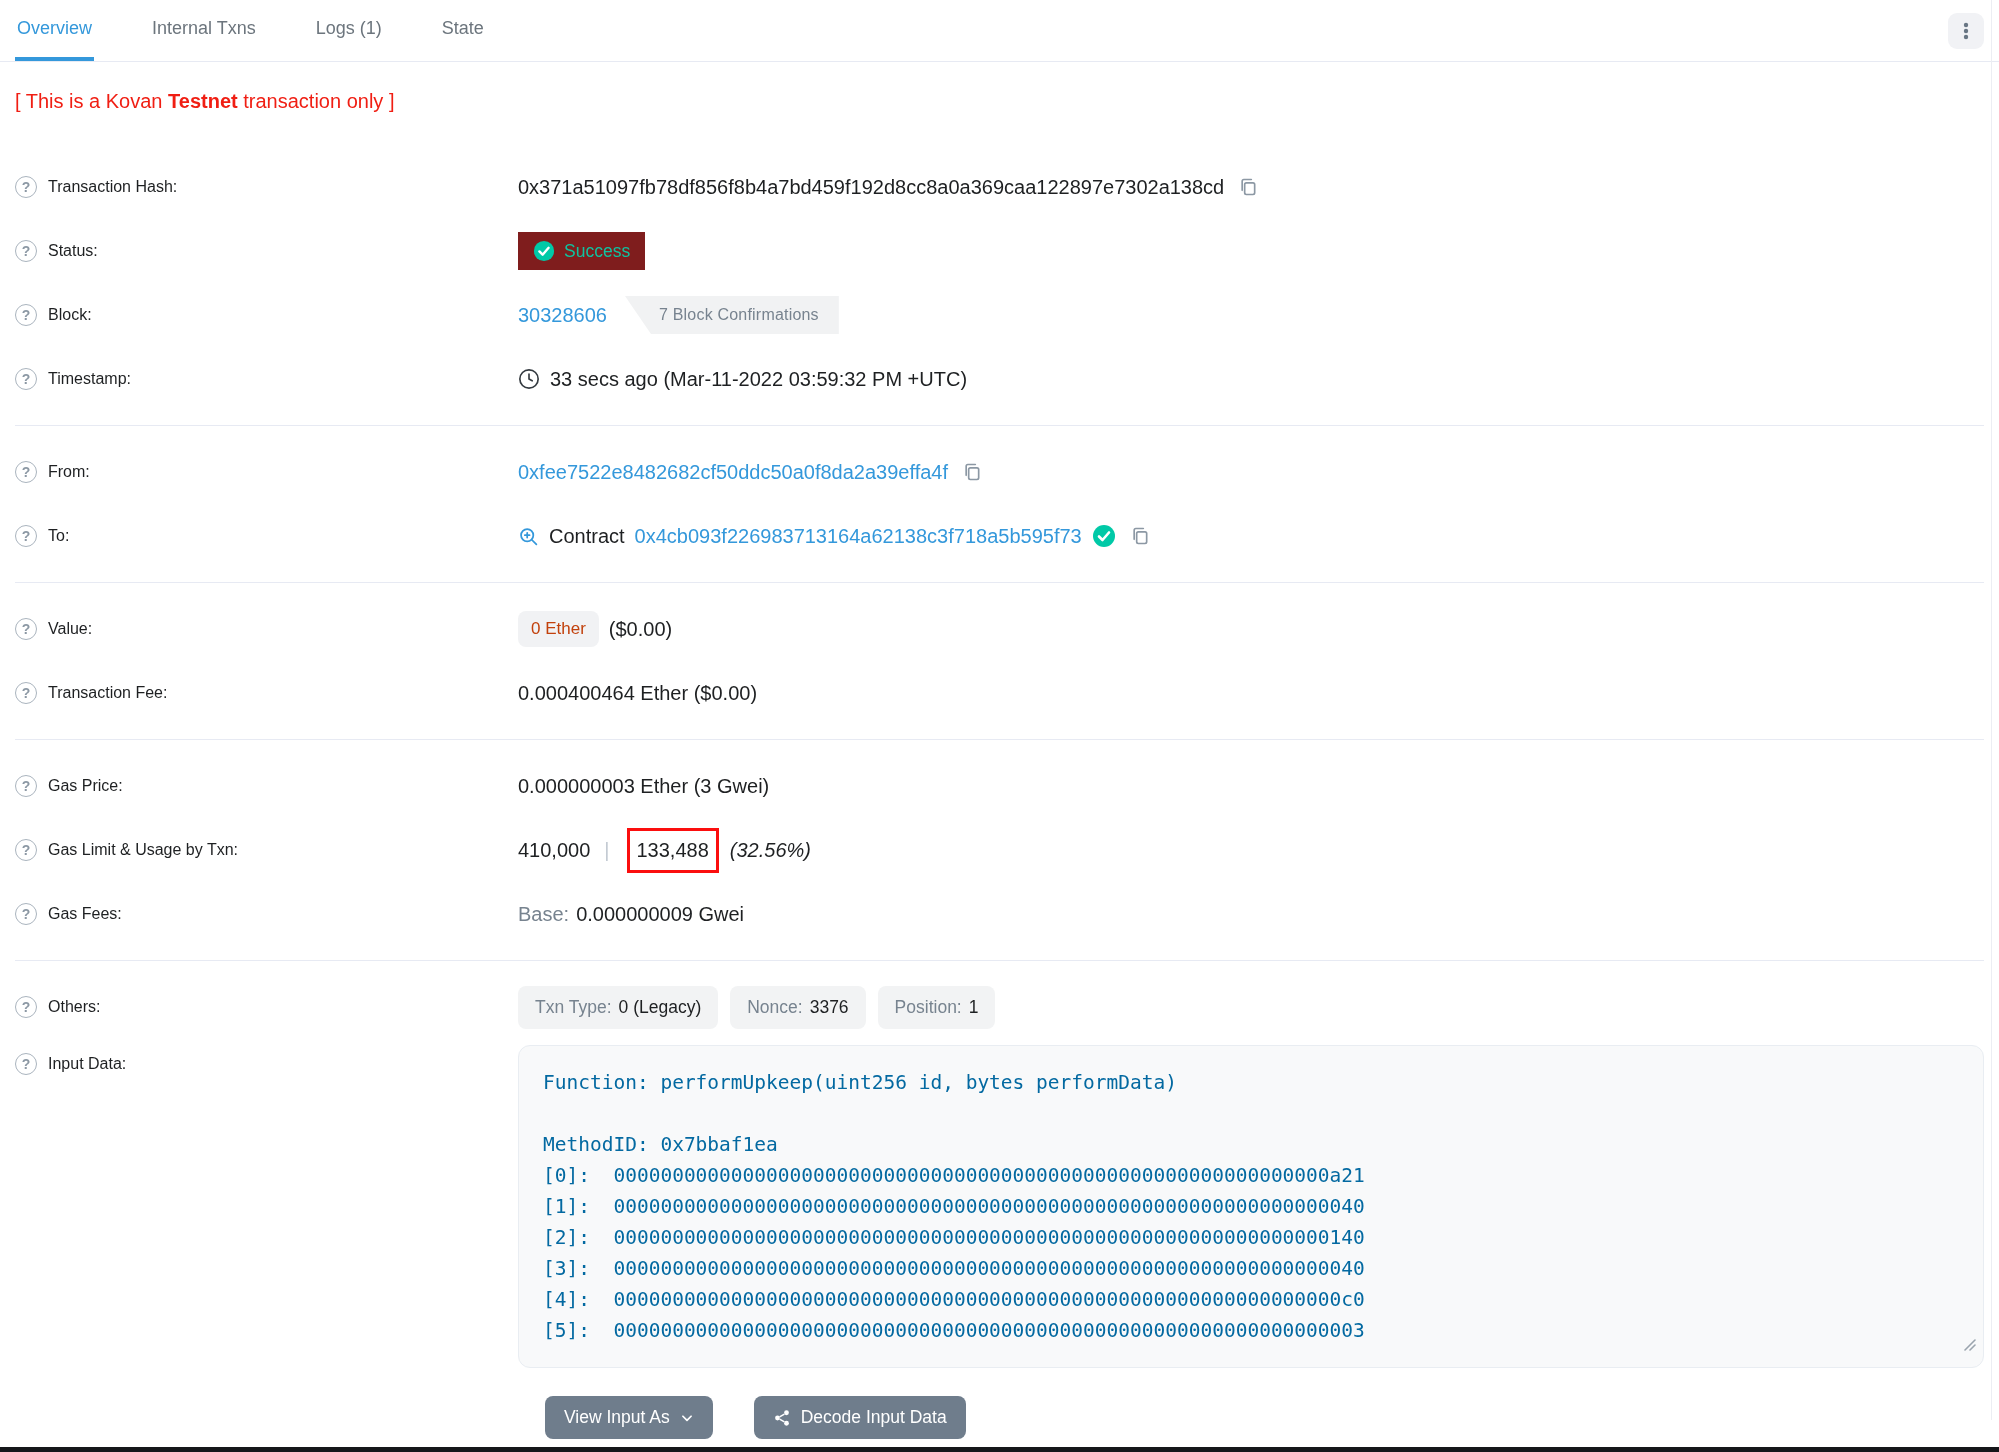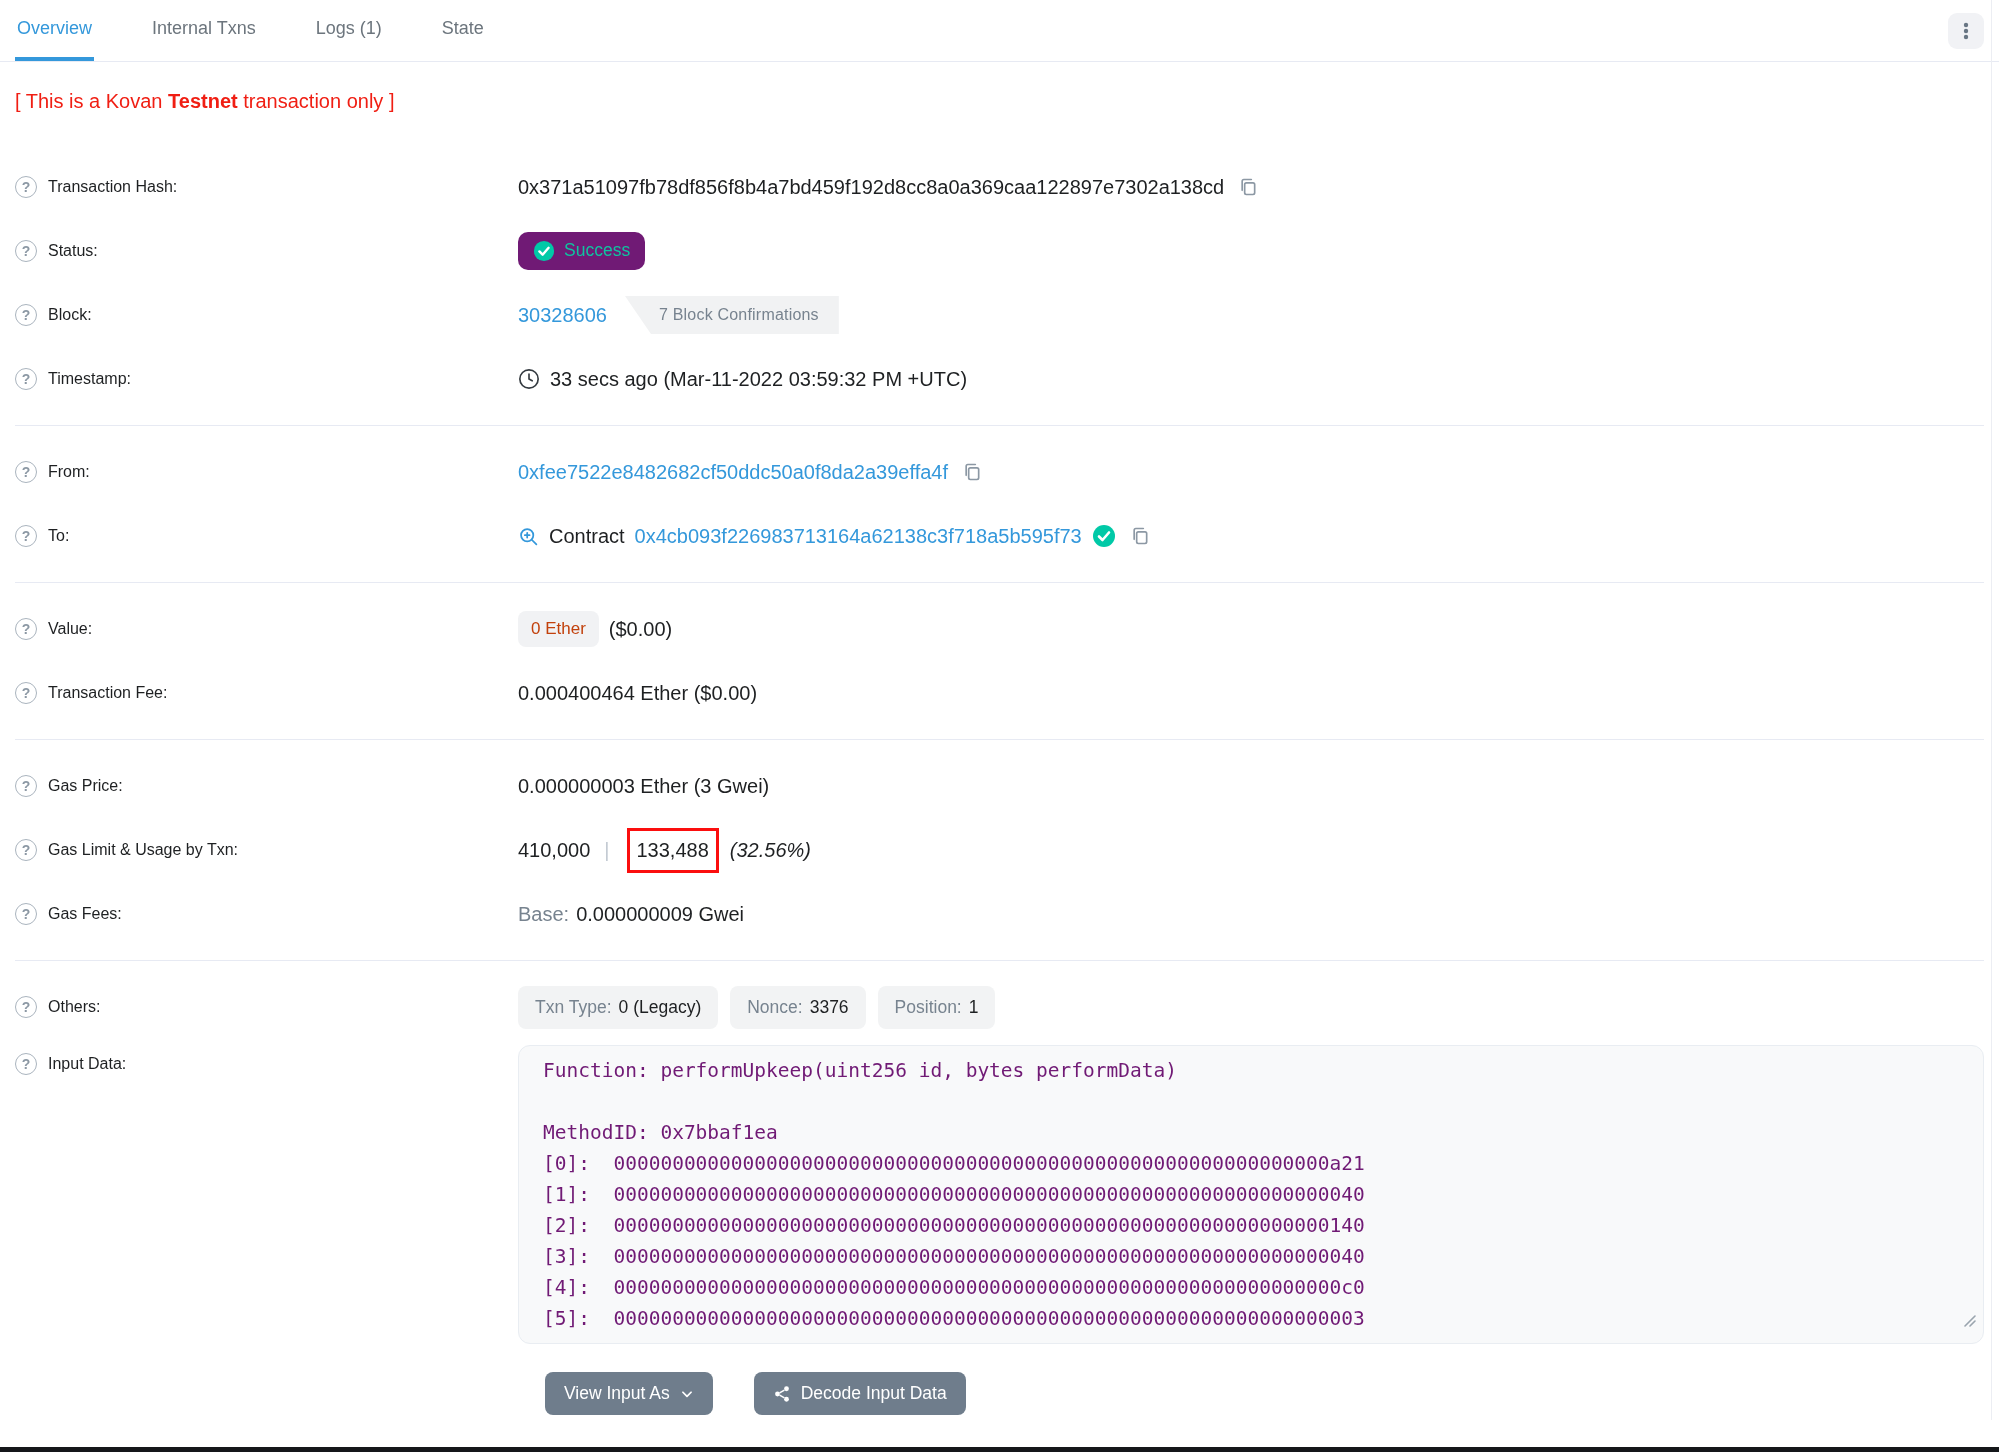--- a/index.html
+++ b/index.html
@@ -26,35 +26,35 @@
   .value { flex:1; min-width:0; display:flex; align-items:center; gap:10px; font-size:20px; color:#1e2022; }
   .value--col { flex-direction:column; align-items:flex-start; }
 
   .q-icon { width:22px; height:22px; flex:none; border:1.5px solid #aab4be; border-radius:50%; color:#8c98a4; font-size:14px; font-weight:700; display:flex; align-items:center; justify-content:center; }
   .q-icon::before { content:"?"; }
 
   .link { color:#3498db; cursor:pointer; }
   .icon { display:inline-flex; flex:none; }
   .copy-icon { color:#8c98a4; cursor:pointer; display:inline-flex; margin-left:4px; }
 
-  .badge-success { display:inline-flex; align-items:flex-start; gap:9px; background:#701a75; color:#0fc3a0; font-size:17.5px; font-weight:400; padding:8px 15px; border-radius:10px; }
+  .badge-success { display:inline-flex; align-items:center; gap:9px; background:#7f1d1d; color:#0fc3a0; font-size:17.5px; font-weight:400; padding:8px 15px; border-radius:0; }
 
   .conf-badge { background:#f1f2f3; color:#77838f; font-size:16px; letter-spacing:.2px; padding:10px 20px 10px 34px; clip-path:polygon(0 0, 100% 0, 100% 100%, 26px 100%); margin-left:8px; }
 
   .pill-gray { background:#f1f2f4; border-radius:8px; padding:8px 13px; font-size:17px; color:#c2410c; }
 
   .kv-badge { background:#f2f3f4; border-radius:8px; padding:11px 17px; font-size:17.5px; display:inline-flex; gap:7px; margin-right:12px; }
   .kv-key { color:#77838f; }
   .kv-val { color:#1e2022; }
 
   .gas-sep { color:#c3cad2; margin:0 12px; }
   .red-box { border:3px solid #fb0e0e; padding:8px 7px; margin:0 3px; }
   .base-label { color:#77838f; }
 
-  .input-box { flex:1; height:270px; background:#f8f9fa; border:1px solid #e9edf2; border-radius:12px; padding:9px 24px; font-family:"DejaVu Sans Mono", monospace; font-size:19.5px; line-height:31px; color:#701a75; overflow:hidden; position:relative; cursor:text; }
+  .input-box { flex:1; height:270px; background:#f8f9fa; border:1px solid #e9edf2; border-radius:12px; padding:21px 24px; font-family:"DejaVu Sans Mono", monospace; font-size:19.5px; line-height:31px; color:#0369a1; overflow:hidden; position:relative; cursor:text; }
   .code-line { white-space:pre; min-height:31px; }
   .resize-handle { position:absolute; right:7px; bottom:7px; color:#9aa4ae; cursor:nwse-resize; }
 
   .btn-row { display:flex; gap:14px; margin-top:18px; }
   .btn { display:inline-flex; align-items:center; gap:10px; background:#6f7d8c; color:#fff; border:none; border-radius:8px; padding:11px 19px; font-size:17.5px; font-family:inherit; cursor:pointer;margin-left:27px; }
 
   .bottom-pad { padding-bottom:26px; }
   .bottom-bar { position:absolute; left:0; right:0; bottom:0; height:5px; background:#15171a; }
   .right-edge { position:absolute; top:0; right:7px; width:1px; height:1420px; background:#eceef3; }
 </style>

